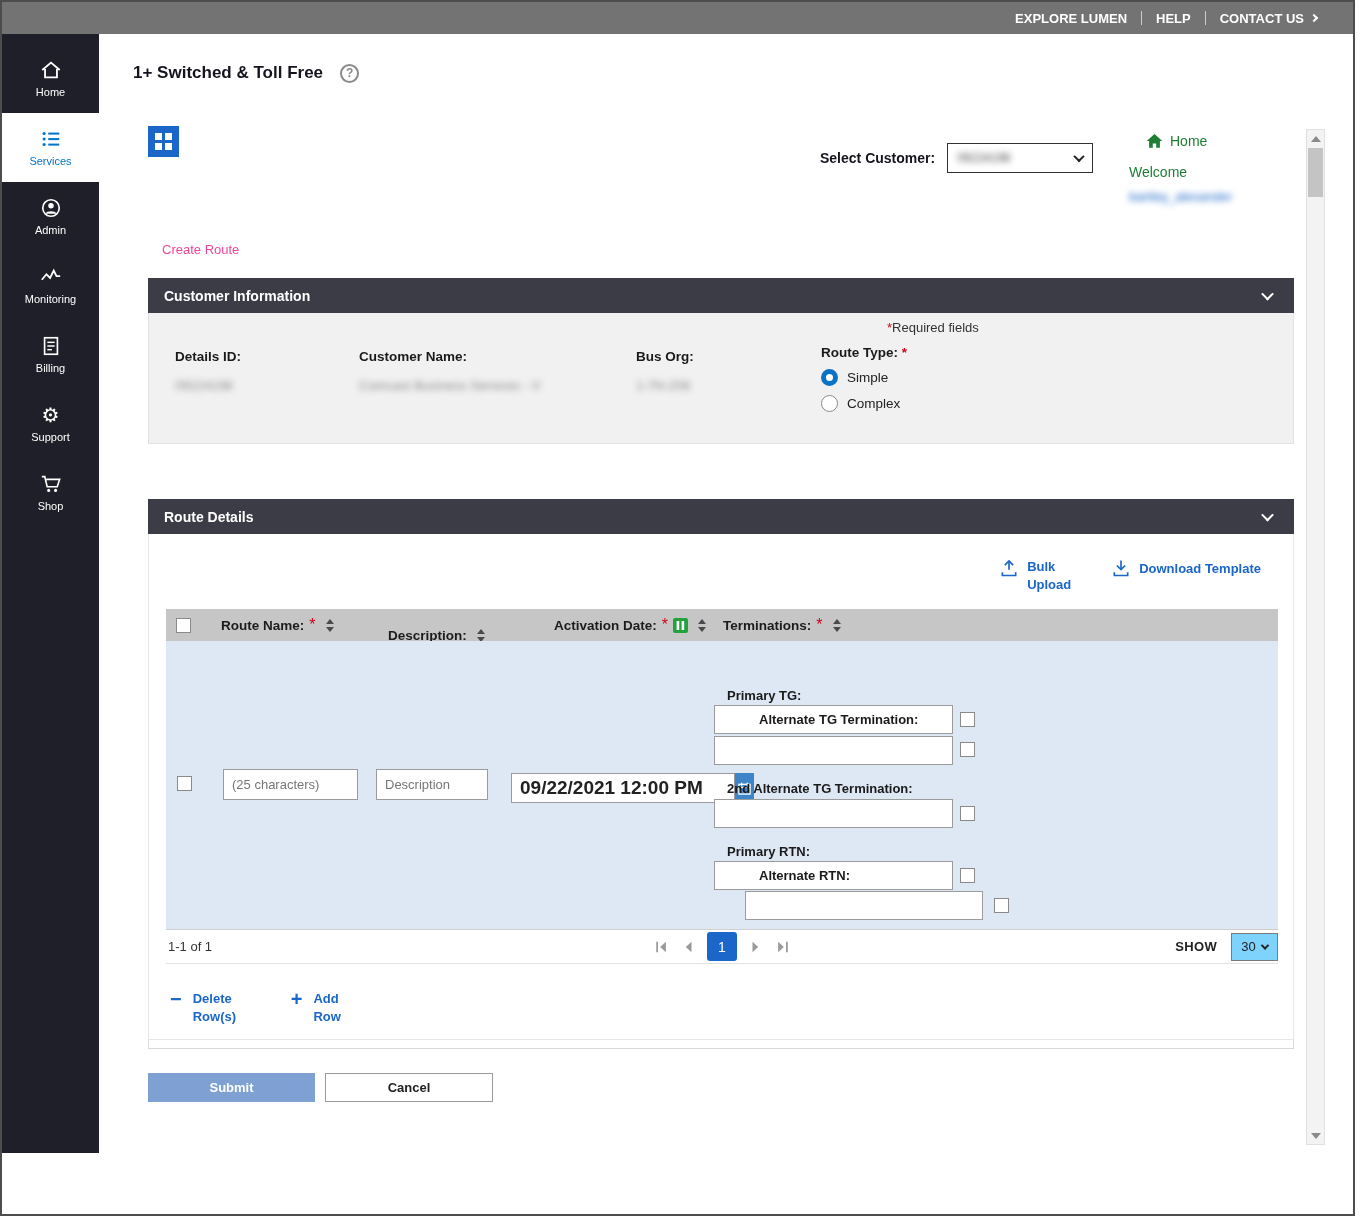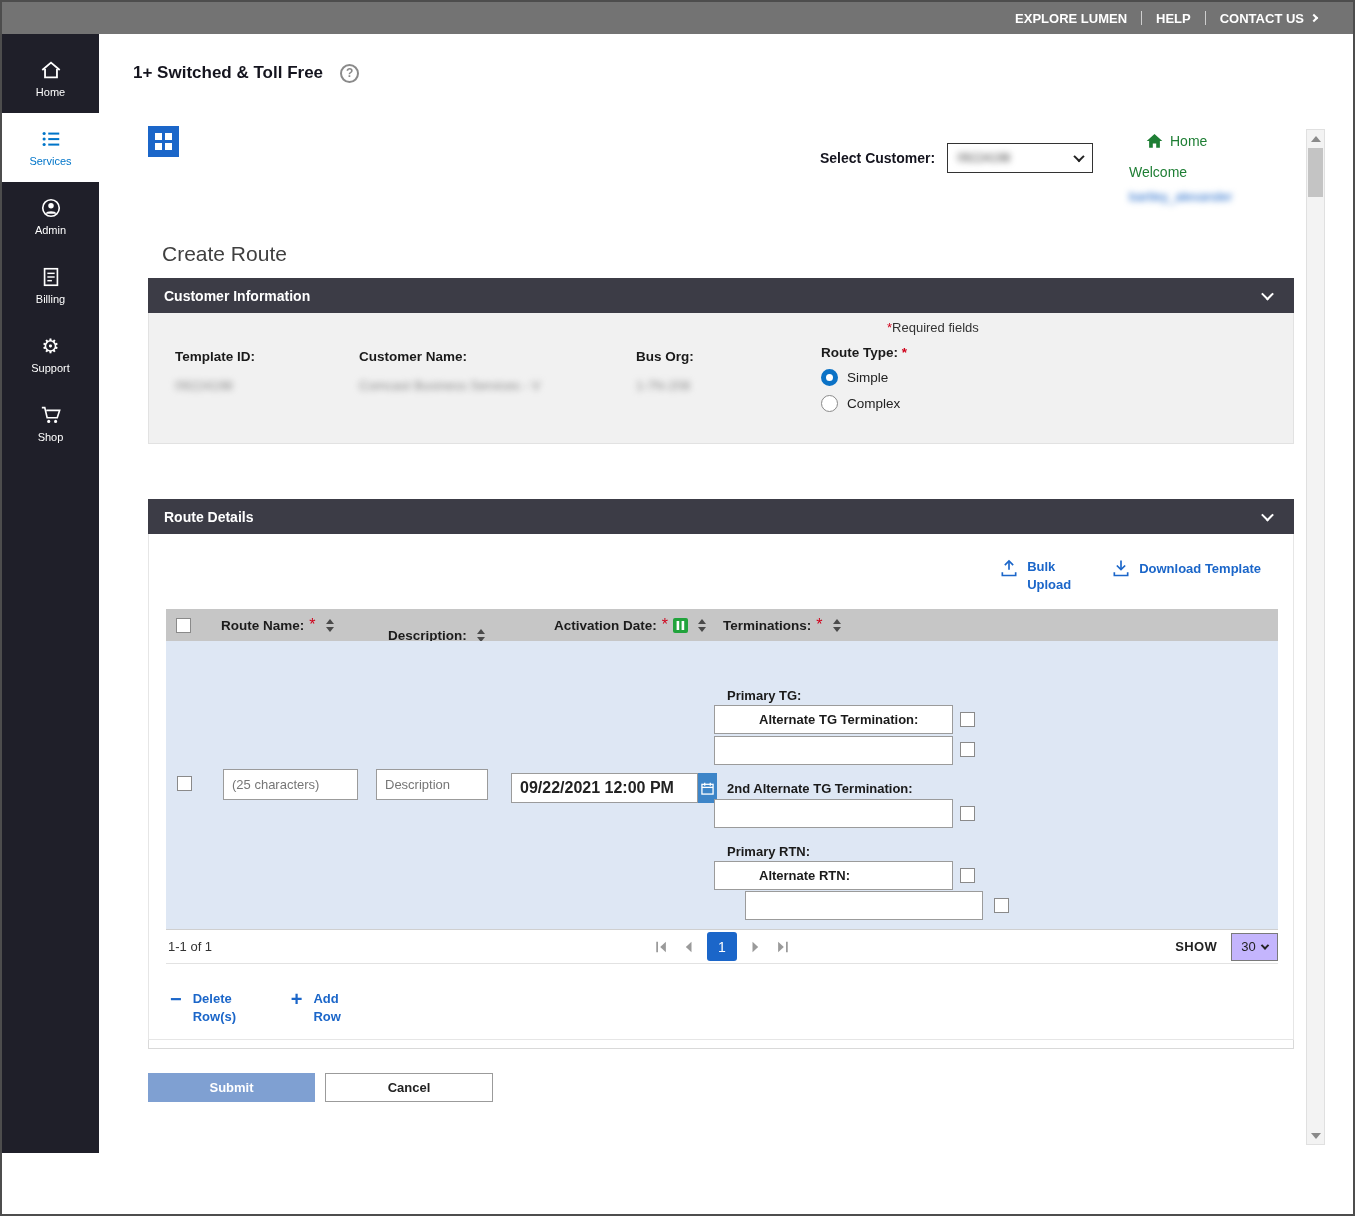--- a/index.html
+++ b/index.html
@@ -50,21 +50,21 @@
   .grid-btn { position:absolute; left:0; top:8px; width:31px; height:31px; background:#1B66C9; border:none; display:flex; align-items:center; justify-content:center; cursor:pointer; }
   .select-customer { position:absolute; left:672px; top:25px; display:flex; align-items:center; gap:12px; }
   .select-customer label { font-size:14px; font-weight:bold; color:#14141e; }
   .select-box { width:146px; height:30px; border:1px solid #333; background:#fff; display:flex; align-items:center; padding:0 9px; cursor:pointer; font-size:12px; }
   .select-box .chev { margin-left:auto; color:#222; border-width:2.5px; width:8px; height:8px; }
   .home-welcome { position:absolute; left:981px; top:15px; font-size:14px; }
   .home-link { display:flex; align-items:center; gap:7px; color:#1E7E34; font-weight:normal; text-decoration:none; margin-left:17px; cursor:pointer; }
   .welcome { margin-top:15px; color:#1E7E34; }
   .welcome-user { display:inline-block; margin-top:9px; color:#1B66C9; font-size:13px; text-decoration:none; cursor:pointer; }
 
-  .create-route { margin:6px 0 0 63px; font-size:21px; font-weight:normal; color:#404040; height:24px; }
+  .create-route { margin:6px 0 0 63px; font-size:13px; font-weight:normal; color:#ec4899; height:24px; }
 
   .panel { margin-left:49px; width:1146px; }
   .panel.ci { margin-top:12px; }
   .panel.rd { margin-top:55px; }
   .section-header { height:35px; background:#3C3C46; color:#fff; display:flex; align-items:center; padding:0 22px 0 16px; }
   .section-header .sh-title { font-size:14px; font-weight:bold; }
   .section-header .chev { margin-left:auto; width:9px; height:9px; border-width:2px; color:#fff; cursor:pointer; }
 
   
   .ci-body { position:relative; height:131px; background:#F1F1F1; border:1px solid #e2e2e2; border-top:none; font-size:13px; }
@@ -96,34 +96,34 @@
   .sort::before { content:""; border-left:4px solid transparent; border-right:4px solid transparent; border-bottom:5px solid #4a4a4a; }
   .sort::after { content:""; border-left:4px solid transparent; border-right:4px solid transparent; border-top:5px solid #4a4a4a; }
 
   .cb { width:15px; height:15px; background:#fff; border:1px solid #8a8a8a; cursor:pointer; flex-shrink:0; }
 
   .tbody-row { position:relative; height:288px; background:#DEE7F4; }
   .abs { position:absolute; }
   .txt-input { border:1px solid #9b9b9b; background:#fff; font-family:"Liberation Sans", sans-serif; font-size:13px; padding:0 8px; color:#222; }
   .txt-input::placeholder { color:#767676; opacity:1; }
   .date-wrap { display:flex; align-items:center; }
-  .date-input { width:187px; height:30px; font-weight:bold; font-size:16px; color:#222; }
+  .date-input { width:224px; height:30px; font-weight:bold; font-size:19px; color:#222; }
   .cal-btn { width:19px; height:30px; background:#3D85C8; border:none; display:flex; align-items:center; justify-content:center; cursor:pointer; }
   .term-lbl { font-size:13px; font-weight:bold; color:#1a1a1a; }
   .term-box { width:239px; height:29px; background:#fff; border:1px solid #9b9b9b; display:flex; align-items:center; }
   .term-box .inner-lbl { font-size:13px; font-weight:bold; color:#1a1a1a; padding-left:44px; }
 
   .pagination { position:relative; height:35px; background:#fff; border-top:1px solid #cfcfcf; border-bottom:1px solid #e2e2e2; display:flex; align-items:center; font-size:13px; }
   .pg-range { margin-left:2px; color:#333; }
   .pg-controls { position:absolute; left:0; right:0; display:flex; justify-content:center; align-items:center; gap:13px; }
   .pg-btn { background:none; border:none; cursor:pointer; display:flex; align-items:center; }
   .pg-page { width:30px; height:29px; background:#1B66C9; color:#fff; border:none; border-radius:3px; font-size:14px; cursor:pointer; }
   .pg-show { position:absolute; right:0; display:flex; align-items:center; gap:14px; }
   .pg-show .show-lbl { font-weight:bold; font-size:13px; letter-spacing:.3px; }
-  .size-select { width:47px; height:28px; border:1px solid #7a7a7a; background:#c4b5fd; display:flex; align-items:center; justify-content:center; gap:6px; font-size:13px; cursor:pointer; }
+  .size-select { width:47px; height:28px; border:1px solid #7a7a7a; background:#7dd3fc; display:flex; align-items:center; justify-content:center; gap:6px; font-size:13px; cursor:pointer; }
   .size-select .chev { width:6px; height:6px; border-width:2px; color:#222; }
 
   .rd-actions { display:flex; gap:44px; margin-left:21px; padding:26px 0 14px 0; }
   .row-action { display:flex; gap:11px; align-items:flex-start; color:#1B66C9; cursor:pointer; text-decoration:none; }
   .row-action .sign { font-size:20px; font-weight:bold; line-height:18px; }
   .row-action .two-line { width:54px; font-size:13px; font-weight:bold; line-height:1.35; }
 
   .rd-strip { height:9px; border:1px solid #d9d9d9; border-top:none; background:#fff; }
 
   .footer-buttons { display:flex; gap:10px; margin:24px 0 0 49px; }
@@ -178,20 +178,26 @@
           </svg>
         <span>Services</span>
       </div>
       <div class="side-item">
         <svg width="22" height="22" viewBox="0 0 24 24">
             <circle cx="12" cy="12" r="9" fill="none" stroke="currentColor" stroke-width="1.8"></circle>
             <circle cx="12" cy="9.6" r="3" fill="currentColor"></circle>
             <path d="M5.8 18.2 c1.4-3.6 11-3.6 12.4 0" fill="currentColor"></path>
           </svg>
         <span>Admin</span>
+      </div>
+      <div class="side-item">
+        <svg width="22" height="22" viewBox="0 0 24 24">
+            <polyline points="2,15 7,9 11,13 15,5 18,11 22,11" fill="none" stroke="currentColor" stroke-width="2"></polyline>
+          </svg>
+        <span>Monitoring</span>
       </div>
       <div class="side-item">
         <svg width="22" height="22" viewBox="0 0 24 24">
             <rect x="5" y="3" width="14" height="18" fill="none" stroke="currentColor" stroke-width="1.8"></rect>
             <line x1="8" y1="8" x2="16" y2="8" stroke="currentColor" stroke-width="1.6"></line>
             <line x1="8" y1="12" x2="16" y2="12" stroke="currentColor" stroke-width="1.6"></line>
             <line x1="8" y1="16" x2="13" y2="16" stroke="currentColor" stroke-width="1.6"></line>
           </svg>
         <span>Billing</span>
       </div>
@@ -247,21 +253,21 @@
       <h2 class="create-route">Create Route</h2>
 
       <section class="panel ci">
         <div class="section-header">
           <span class="sh-title">Customer Information</span>
           <span class="chev"></span>
         </div>
         <div class="ci-body">
           <div class="required-note"><span class="req">*</span><span>Required fields</span></div>
           <div class="ci-field ci-f1">
-            <div class="lbl">Template ID:</div>
+            <div class="lbl">Details ID:</div>
             <div class="val redacted red-gray">09224198</div>
           </div>
           <div class="ci-field ci-f2">
             <div class="lbl">Customer Name:</div>
             <div class="val redacted red-gray">Comcast Business Services - V</div>
           </div>
           <div class="ci-field ci-f3">
             <div class="lbl">Bus Org:</div>
             <div class="val redacted red-gray">1-7N-208</div>
           </div>

